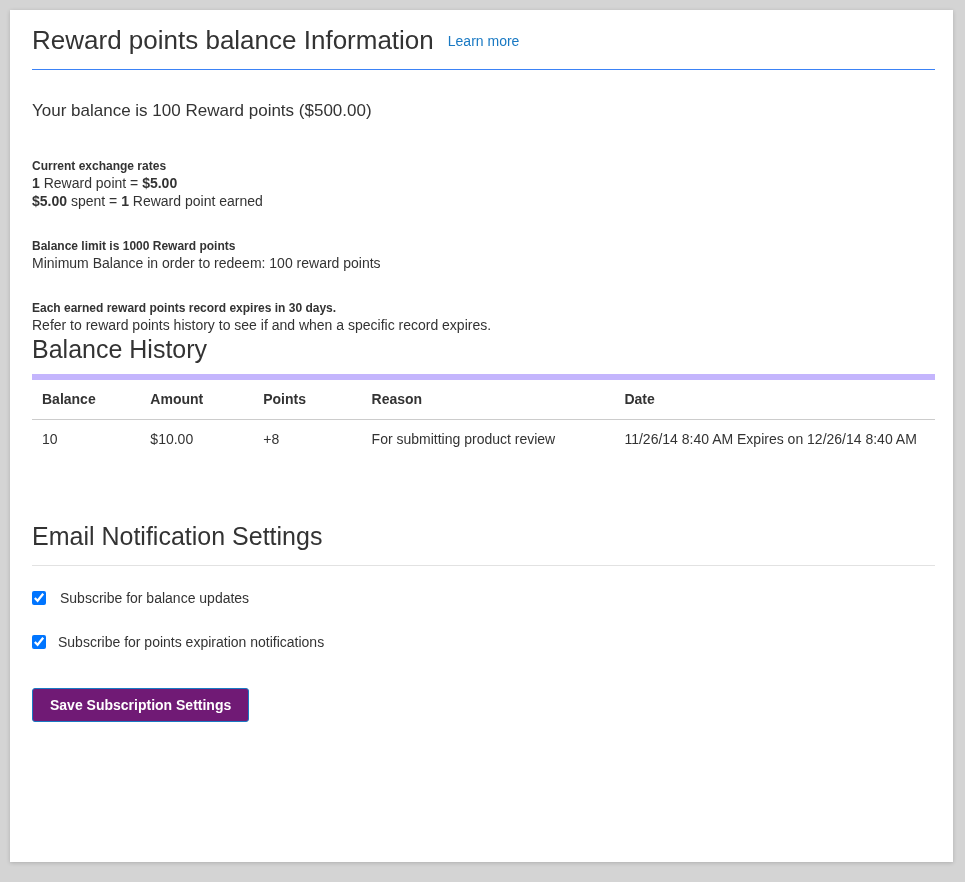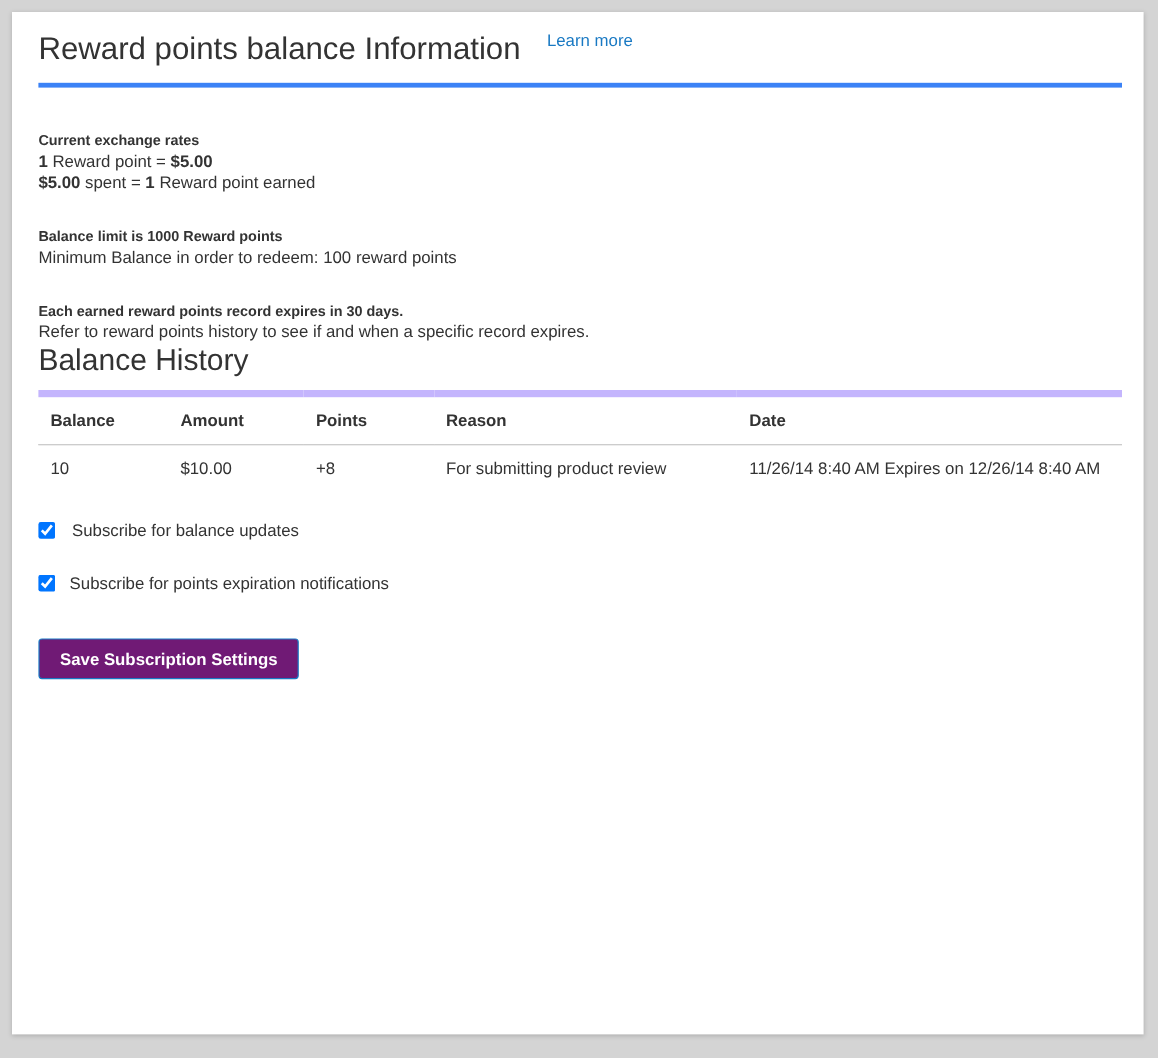--- a/index.html
+++ b/index.html
@@ -20,23 +20,23 @@
   .card {
     background: #ffffff;
     margin: 10px 12px 20px 10px;
     min-height: 852px;
     padding: 15px 18px 30px 22px;
     box-shadow: 0 1px 4px rgba(0,0,0,0.18);
   }
   
   .title-row {
     display: flex;
-    align-items: flex-start;
-    gap: 22px;
-    border-bottom: 4px solid #3b82f6;
+    align-items: center;
+    gap: 14px;
+    border-bottom: 1px solid #3b82f6;
     padding-bottom: 13px;
   }
   h1.page-title {
     margin: 0;
     font-size: 26px;
     font-weight: 300;
     line-height: 31px;
     color: #333333;
   }
   a.link {
@@ -145,20 +145,21 @@
 <body>
 
 <div class="page">
   <div class="card">
 
     <div class="title-row">
       <h1 class="page-title">Reward points balance Information</h1>
       <a class="link" href="#">Learn more</a>
     </div>
 
+    <p class="balance-summary">Your balance is 100 Reward points ($500.00)</p>
 
     <strong class="bold-line mt36">Current exchange rates</strong>
 
     <p class="line mt12"><span class="b">1</span><span> Reward point = </span><span class="b">$5.00</span></p>
 
     <p class="line"><span class="b">$5.00</span><span> spent = </span><span class="b">1</span><span> Reward point earned</span></p>
 
     <strong class="bold-line mt28">Balance limit is 1000 Reward points</strong>
     <p class="line mt14">Minimum Balance in order to redeem: 100 reward points</p>
 
@@ -181,20 +182,23 @@
         <tr>
           <td>10</td>
           <td>$10.00</td>
           <td>+8</td>
           <td>For submitting product review</td>
           <td>11/26/14 8:40 AM Expires on 12/26/14 8:40 AM</td>
         </tr>
       </tbody>
     </table>
 
+    <div class="email-title-wrap">
+      <h2 class="section-title">Email Notification Settings</h2>
+    </div>
 
     <div class="checkbox-row first">
       <input type="checkbox" id="cb-balance" checked="true" style="">
       <label for="cb-balance">Subscribe for balance updates</label>
     </div>
 
     <div class="checkbox-row second">
       <input type="checkbox" id="cb-expiration" checked="true" style="">
       <label for="cb-expiration">Subscribe for points expiration notifications</label>
     </div>

